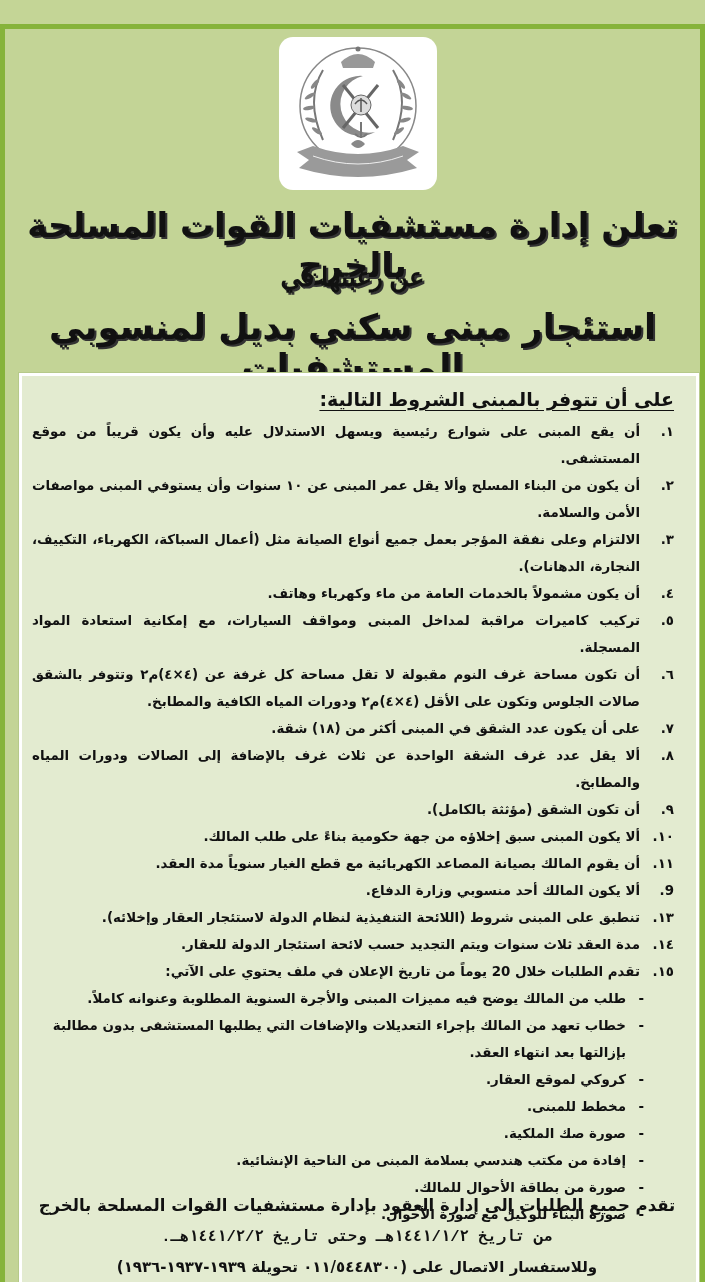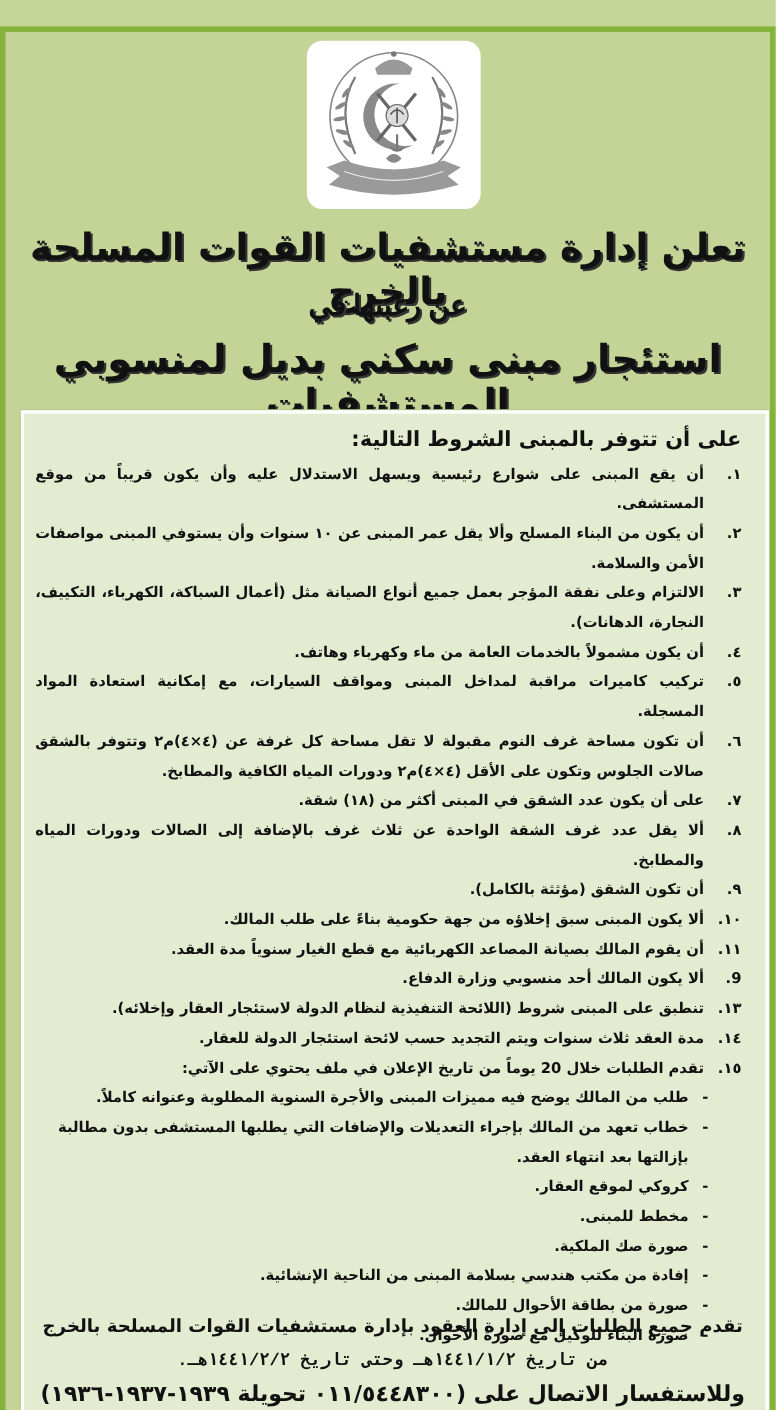--- a/index.html
+++ b/index.html
@@ -36,21 +36,21 @@
   .panel {
     position:absolute; left:14px; top:344px; width:680px; height:918px;
     box-sizing:border-box;
     background:#e3ebd0;
     border:3px solid #fff;
     box-shadow:0 0 0 1px #b6c98a;
     direction:rtl;
     padding:12px 22px 0 10px;
   }
   .cond-title {
-    font-weight:bold; font-size:19px; 
+    font-weight:bold; font-size:19px; text-decoration:underline;
     text-underline-offset:4px;
     margin:0 0 8px 0;
   }
   ol.conds { list-style:none; margin:0; padding:0; }
   ol.conds li {
     position:relative; font-size:13.4px; font-weight:bold;
     line-height:27px; padding-right:34px; text-align:justify;
   }
   ol.conds li .num {
     position:absolute; right:0; top:0; width:30px; text-align:right;
@@ -62,21 +62,21 @@
   }
   ul.docs li::before {
     content:"-"; position:absolute; right:0; top:0;
   }
   .footer {
     position:absolute; left:0; right:4px; bottom:6px; text-align:center;
     font-weight:bold;
   }
   .footer .f1 { font-size:16.5px; line-height:32px; }
   .footer .f2 { font-size:15.5px; line-height:30px;font-family:Liberation Mono, monospace; }
-  .footer .f3 { font-size:20px; line-height:30px; }
+  .footer .f3 { font-size:15px; line-height:30px; }
 </style>
 </head>
 <body>
 
 <div class="frame">
 
   <div class="logo-box">
     <svg viewBox="0 0 150 148">
 
       <circle cx="75" cy="66" r="58" fill="none" stroke="#888" stroke-width="1.5"></circle>

